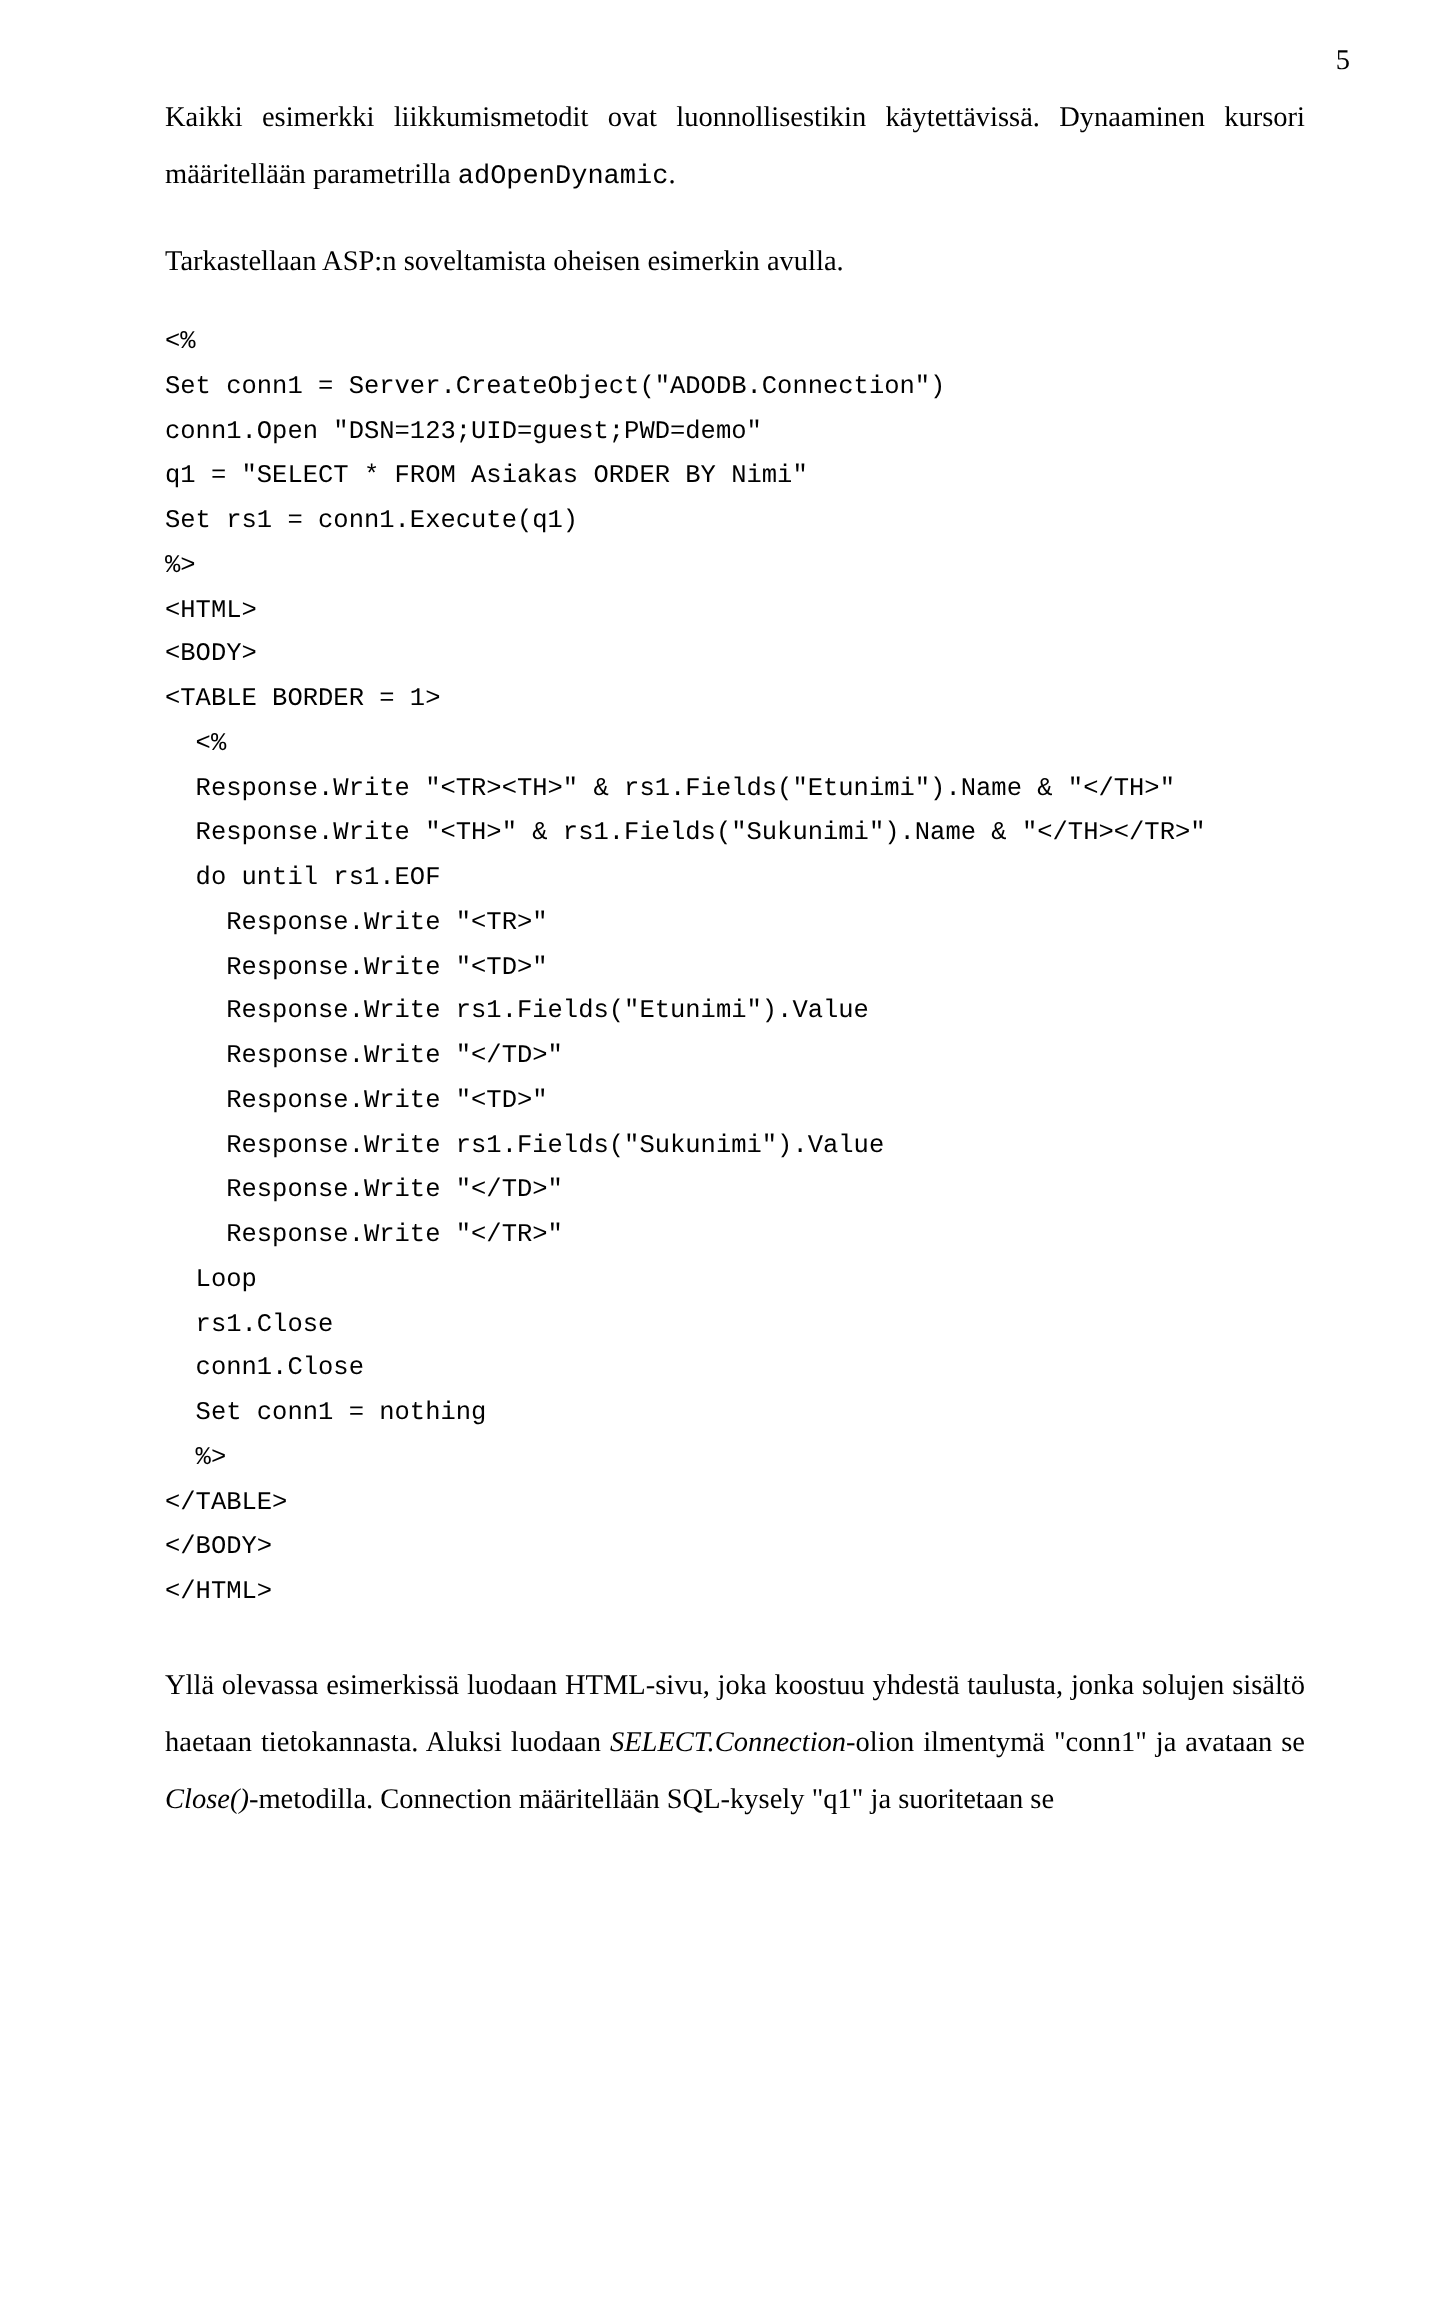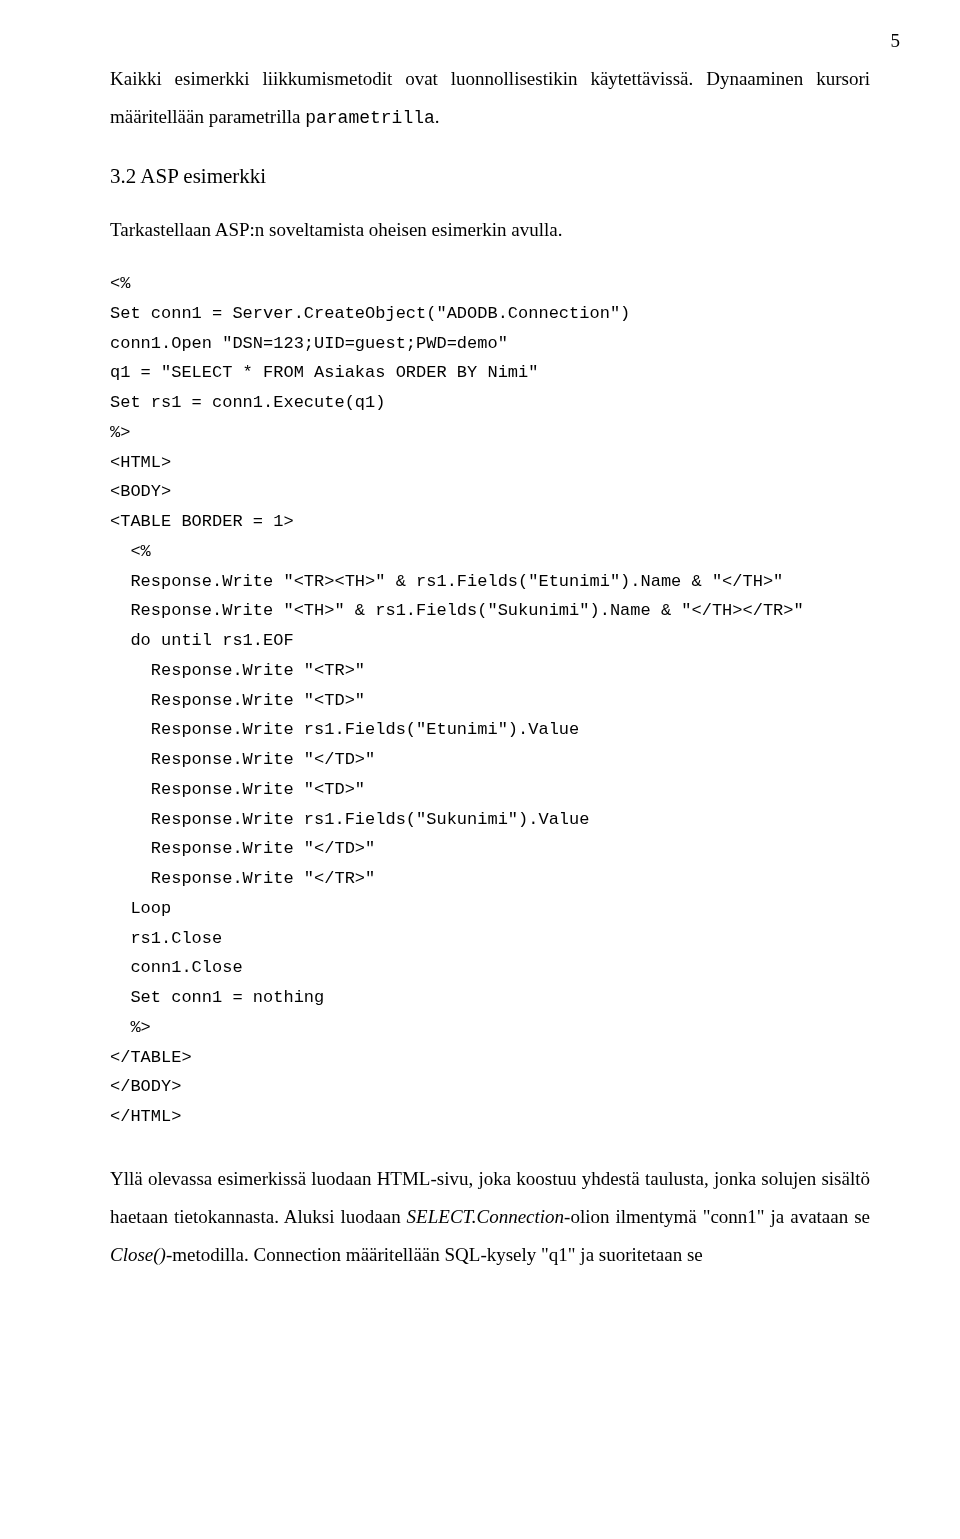--- a/index.html
+++ b/index.html
@@ -48,24 +48,23 @@
   }
 </style>
 </head>
 <body>
 
 <div class="page">
 
   <div class="page-number">5</div>
 
   <p class="body-text">
-    <span>Kaikki esimerkki liikkumismetodit ovat luonnollisestikin käytettävissä. Dynaaminen kursori määritellään parametrilla </span><span class="code-inline">parametrilla</span><span>.</span>
+    <span>Kaikki esimerkki liikkumismetodit ovat luonnollisestikin käytettävissä. Dynaaminen kursori määritellään parametrilla </span><span class="code-inline">adOpenDynamic</span><span>.</span>
   </p>
 
-  <div class="heading">3.2 ASP esimerkki</div>
 
   <p class="body-text">Tarkastellaan ASP:n soveltamista oheisen esimerkin avulla.</p>
 
   <div class="code-block">&lt;%
 Set conn1 = Server.CreateObject("ADODB.Connection")
 conn1.Open "DSN=123;UID=guest;PWD=demo"
 q1 = "SELECT * FROM Asiakas ORDER BY Nimi"
 Set rs1 = conn1.Execute(q1)
 %&gt;
 &lt;HTML&gt;

